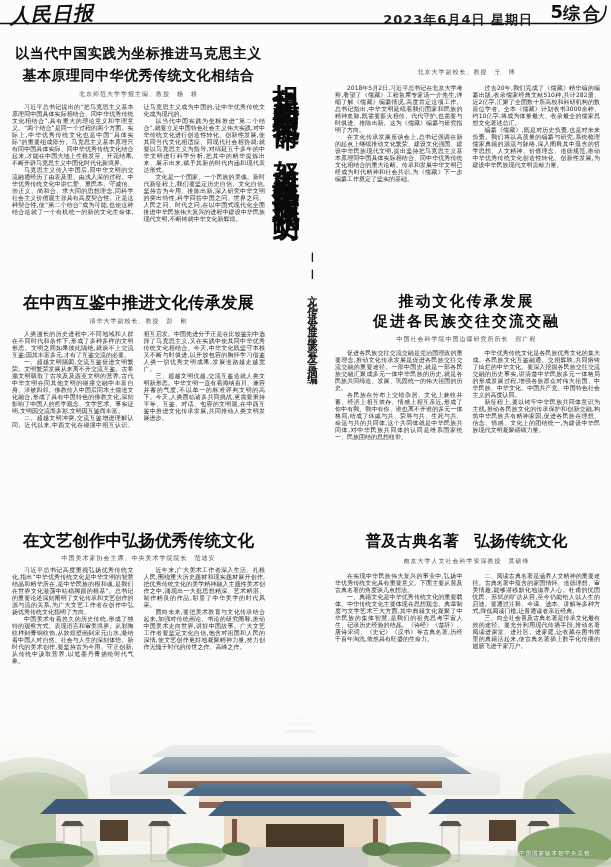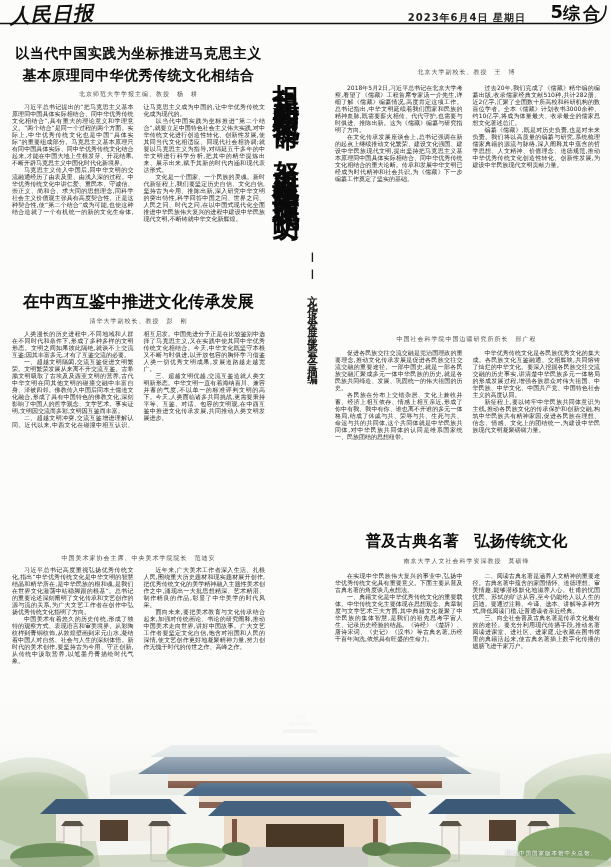--- a/index.html
+++ b/index.html
@@ -8,21 +8,21 @@
     background:#fcfcfa;overflow:hidden;
     font-family:"DejaVu Sans",sans-serif;color:#1a1a1a;
   }
   
   .masthead{
     position:absolute;left:10px;top:1px;font-family:"DejaVu Serif",serif;
     font-size:20px;font-weight:bold;font-style:italic;letter-spacing:1px;
     transform:rotate(-2deg);color:#111;
   }
   .page-date{
-    position:absolute;right:85px;top:11px;font-size:10px;font-weight:bold;
+    position:absolute;right:78px;top:11px;font-size:13px;font-weight:bold;
     color:#222;letter-spacing:1px;
   }
   .page-num{
     position:absolute;right:48px;top:1px;font-size:18px;font-weight:900;color:#0d0d0d;
   }
   .section-name{
     position:absolute;right:8px;top:2px;font-size:17px;font-weight:700;
     letter-spacing:3px;color:#0d0d0d;
   }
   .header-rule{position:absolute;left:0;top:0;width:611px;height:30px;}
@@ -43,21 +43,21 @@
   .body p{margin:0;text-indent:2em;}
   
   .a1-h{left:12px;top:42px;width:253px;font-size:14px;line-height:22px;letter-spacing:.5px;}
   .a1-b{left:12px;top:90px;width:253px;}
   .a1-t{left:12px;top:103px;width:253px;height:180px;}
   
   .a2-h{left:333px;top:45px;width:267px;font-size:13px;line-height:17px;}
   .a2-b{left:333px;top:68px;width:267px;}
   .a2-t{left:335px;top:84px;width:265px;height:199px;}
   
-  .a3-h{left:12px;top:292px;width:253px;font-size:16.5px;line-height:21px;font-family:Liberation Mono, monospace;}
+  .a3-h{left:12px;top:292px;width:253px;font-size:16.5px;line-height:21px;}
   .a3-b{left:12px;top:317px;width:253px;}
   .a3-t{left:12px;top:330px;width:253px;height:186px;}
   
   .a4-h{left:333px;top:291px;width:267px;font-size:15px;line-height:20px;letter-spacing:2px;}
   .a4-b{left:333px;top:335px;width:267px;}
   .a4-t{left:335px;top:349px;width:265px;height:167px;}
   
   .a5-h{left:12px;top:530px;width:253px;font-size:16.5px;line-height:21px;}
   .a5-b{left:12px;top:554px;width:253px;}
   .a5-t{left:12px;top:566px;width:253px;height:188px;}
@@ -121,28 +121,31 @@
 
   <div class="headline a3-h">在中西互鉴中推进文化传承发展</div>
   <div class="byline a3-b">清华大学副校长、教授　彭　刚</div>
   <div class="body a3-t">
       <p>人类漫长的历史进程中,不同地域和人群在不同时代和条件下,形成了多种多样的文明形态。文明之间如果彼此隔绝,就谈不上交流互鉴;因其丰富多元,才有了互鉴交流的必要。</p>
       <p>一、超越文明隔阂,交流互鉴促进文明繁荣。文明繁荣发展从来离不开交流互鉴。古希腊文明吸取了古埃及及西亚文明的营养,古代中华文明在同其他文明的碰撞交融中丰富自身、泽被四邻。佛教传入中国后同本土儒道文化融合,形成了具有中国特色的佛教文化,深刻影响了中国人的哲学观念、文学艺术。事实证明,文明因交流而多彩,文明因互鉴而丰富。</p>
       <p>二、超越文明冲突,交流互鉴增进理解认同。近代以来,中西文化在碰撞中相互认识、相互启发。中国先进分子正是在比较鉴别中选择了马克思主义,又在实践中使其同中华优秀传统文化相结合。今天,中华文化既坚守本根又不断与时俱进,以开放包容的胸怀学习借鉴人类一切优秀文明成果,发展道路越走越宽广。</p>
       <p>三、超越文明优越,交流互鉴造就人类文明新形态。中华文明一直有着海纳百川、兼容并蓄的气度,不以单一的标准评判文明的高下。今天,人类面临诸多共同挑战,更需要秉持平等、互鉴、对话、包容的文明观,在中西互鉴中推进文化传承发展,共同推动人类文明发展进步。</p>
     </div>
 
+  <div class="headline a4-h">推动文化传承发展
+促进各民族交往交流交融</div>
   <div class="byline a4-b">中国社会科学院中国边疆研究所所长　邢广程</div>
   <div class="body a4-t">
       <p>促进各民族交往交流交融是党治国理政的重要理念,推动文化传承发展是促进各民族交往交流交融的重要途径。一部中国史,就是一部各民族交融汇聚成多元一体中华民族的历史,就是各民族共同缔造、发展、巩固统一的伟大祖国的历史。</p>
       <p>各民族在分布上交错杂居、文化上兼收并蓄、经济上相互依存、情感上相互亲近,形成了你中有我、我中有你、谁也离不开谁的多元一体格局,结成了休戚与共、荣辱与共、生死与共、命运与共的共同体,这个共同体就是中华民族共同体,对中华民族共同体的认同是维系国家统一、民族团结的思想纽带。</p>
       <p>中华优秀传统文化是各民族优秀文化的集大成。各民族文化互鉴融通、交相辉映,共同熔铸了灿烂的中华文化。要深入挖掘各民族交往交流交融的历史事实,讲清楚中华民族多元一体格局的形成发展过程,增强各族群众对伟大祖国、中华民族、中华文化、中国共产党、中国特色社会主义的高度认同。</p>
       <p>新征程上,要以铸牢中华民族共同体意识为主线,推动各民族文化的传承保护和创新交融,构筑中华民族共有精神家园,促进各民族在理想、信念、情感、文化上的团结统一,为建设中华民族现代文明凝聚磅礴力量。</p>
     </div>
 
+  <div class="headline a5-h">在文艺创作中弘扬优秀传统文化</div>
   <div class="byline a5-b">中国美术家协会主席、中央美术学院院长　范迪安</div>
   <div class="body a5-t">
       <p>习近平总书记高度重视弘扬优秀传统文化,指出“中华优秀传统文化是中华文明的智慧结晶和精华所在,是中华民族的根和魂,是我们在世界文化激荡中站稳脚跟的根基”。总书记的重要论述深刻阐明了文化传承和文艺创作的源与流的关系,为广大文艺工作者在创作中弘扬优秀传统文化指明了方向。</p>
       <p>中国美术有着悠久的历史传统,形成了独特的观察方式、表现语言和审美境界。从彩陶纹样到青铜纹饰,从敦煌壁画到宋元山水,凝结着中国人对自然、社会与人生的深刻体悟。新时代的美术创作,要坚持古为今用、守正创新,从传统中汲取营养,以笔墨丹青描绘时代气象。</p>
       <p>近年来,广大美术工作者深入生活、扎根人民,围绕重大历史题材和现实题材展开创作,把优秀传统文化的美学精神融入主题性美术创作之中,涌现出一大批思想精深、艺术精湛、制作精良的作品,彰显了中华美学的时代风采。</p>
       <p>面向未来,要把美术教育与文化传承结合起来,加强对传统画论、书论的研究阐释,推动中国美术走向世界,讲好中国故事。广大文艺工作者要坚定文化自信,饱含对祖国和人民的深情,使文艺创作更好地凝聚精神力量,努力创作无愧于时代的传世之作、高峰之作。</p>
     </div>
 
   <div class="headline a6-h">普及古典名著　弘扬传统文化</div>
   <div class="byline a6-b">南京大学人文社会科学资深教授　莫砺锋</div>

